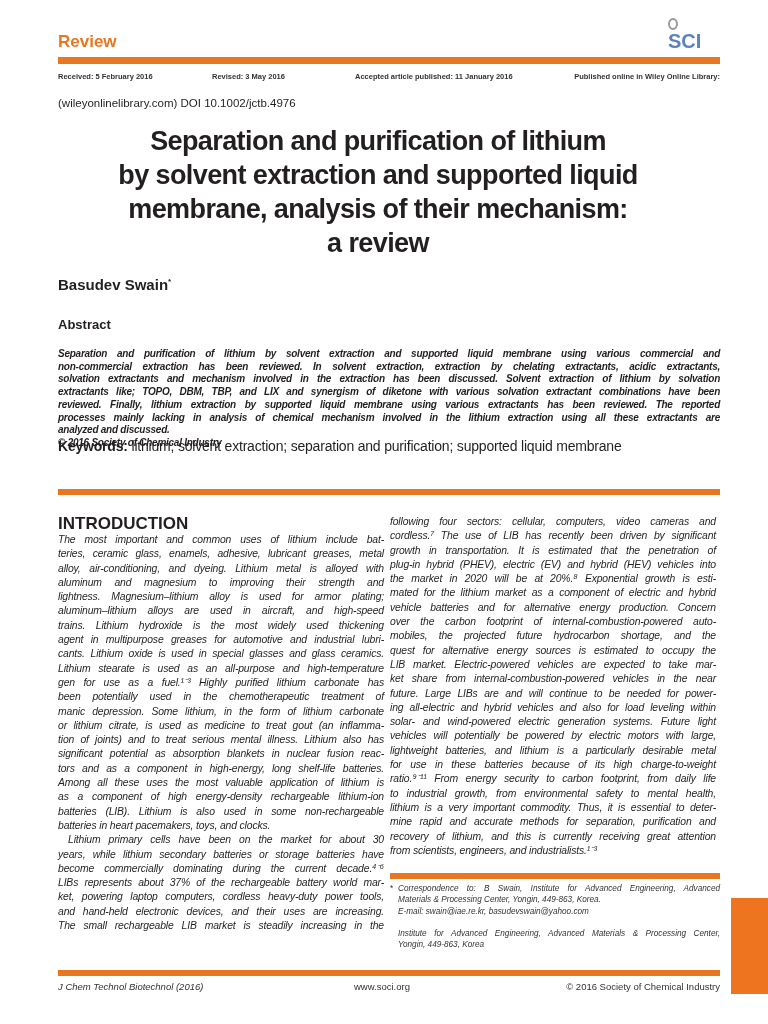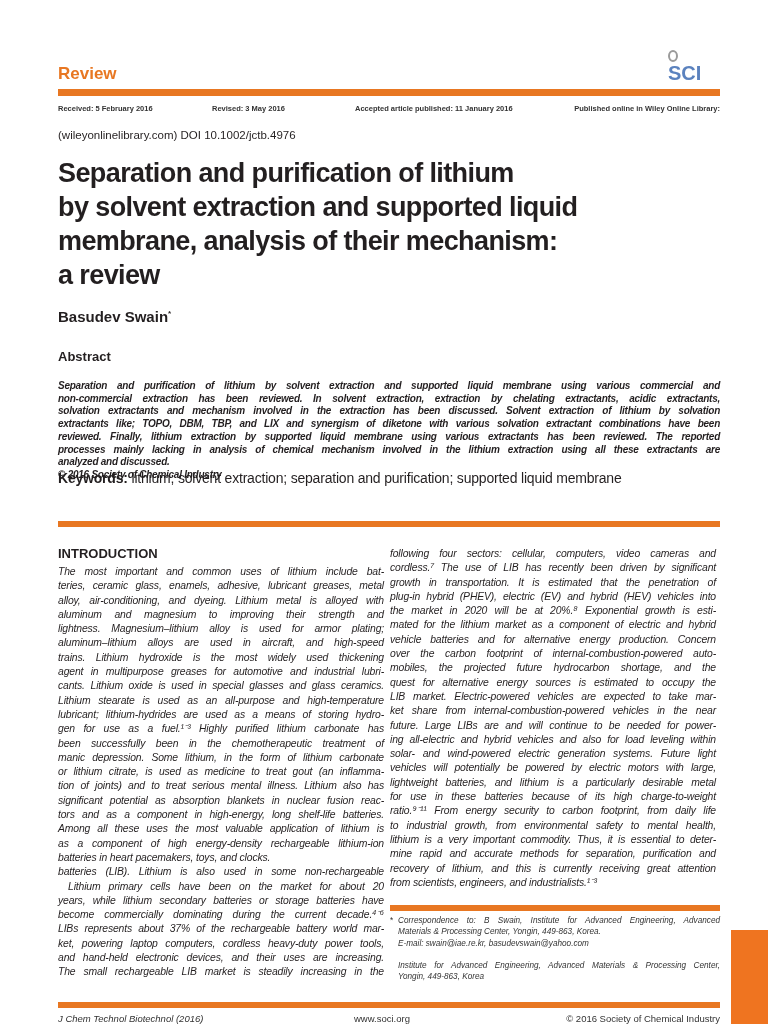--- a/index.html
+++ b/index.html
@@ -1,44 +1,44 @@
 <!DOCTYPE html>
 <html><head>
 <meta charset="utf-8">
 <style>
   html, body { margin:0; padding:0; background:#ffffff; }
   body { width:768px; height:1024px; position:relative; overflow:hidden; font-family:"Liberation Sans", sans-serif; color:#231f20; }
-  .abs { position:absolute;margin-top:32px; }
+  .abs { position:absolute; }
   .review-label { left:58px; top:32px; font-size:17px; font-weight:bold; color:#e87722; }
   .sci-logo { left:656px; top:16px; width:56px; height:40px; }
   .sci-logo .ring { position:absolute; left:12px; top:2px; width:10px; height:12px; border:2.5px solid #9b9b9b; border-radius:50%; box-sizing:border-box; }
   .sci-logo .txt { position:absolute; left:12px; top:14px; font-size:20px; font-weight:bold; color:#5b82be; letter-spacing:0px; }
   .bar { background:#e87722; height:7px; }
   .top-bar { left:58px; top:57px; width:662px; }
   .meta-row { left:58px; top:71px; width:662px; height:12px; font-size:7.5px; color:#333; }
   .meta-row span { position:absolute; top:1px; white-space:nowrap;font-weight:bold; }
   .doi { left:58px; top:97px; font-size:11.5px; color:#231f20; }
-  .title { left:58px; top:124px; width:640px; font-size:27px; line-height:34px; font-weight:bold; color:#231f20; letter-spacing:-0.6px; }
+  .title { left:58px; top:124px; width:640px; font-size:27px; line-height:34px; font-weight:bold; color:#231f20; letter-spacing:-0.6px;text-align:center; }
   .title div { white-space:nowrap; }
   .author { left:58px; top:276px; font-size:15px; font-weight:bold; }
   .author sup { font-size:8px; }
   .abstract-h { left:58px; top:317px; font-size:13px; font-weight:bold; }
   .abstract-body { left:58px; top:348px; width:662px; font-size:10px; line-height:12.7px; font-weight:bold; text-align:justify; letter-spacing:-0.25px;font-style:italic; }
   .abstract-body .line { display:block; text-align:justify; text-align-last:justify; white-space:nowrap; }
   .abstract-body .last { text-align-last:left; }
   .keywords { left:58px; top:438px; font-size:14px; letter-spacing:-0.2px; }
   .keywords b { font-weight:bold; }
   .mid-bar { left:58px; top:489px; width:662px; height:6px; }
   .col { width:326px; font-size:10.4px; line-height:14.3px; color:#231f20; letter-spacing:-0.15px; }
   .col .ln { display:block; white-space:nowrap; text-align:justify; text-align-last:justify;font-style:italic; }
   .col .ln.l { text-align-last:left; }
   .col .ln.ind { padding-left:10px; }
   .col-left { left:58px; top:533px; }
   .col-right { left:390px; top:515px; }
-  .intro-h { left:58px; top:514px; font-size:13px; font-weight:bold; }
+  .intro-h { left:58px; top:514px; font-size:17px; font-weight:bold; }
   sup { font-size:6px; vertical-align:super; line-height:0; }
   .foot-bar { left:390px; top:873px; width:330px; height:6px; }
   .footnote { left:398px; top:883px; width:322px; font-size:8.2px; line-height:11.3px; font-style:italic; color:#333; }
   .footnote .ln { display:block; white-space:nowrap; }
   .footnote .j { text-align:justify; text-align-last:justify; }
   .footnote .star { position:absolute; left:-8px; top:0; font-style:normal; }
   .bottom-bar { left:58px; top:970px; width:662px; height:6px; }
   .footer { left:58px; top:981px; width:662px; font-size:9.5px; color:#333; }
   .footer span { position:absolute; top:0; white-space:nowrap; }
   .side-tab { left:731px; top:898px; width:37px; height:96px; background:#ef7420; }
@@ -87,33 +87,32 @@
   <span class="ln">The most important and common uses of lithium include bat-</span>
   <span class="ln">teries, ceramic glass, enamels, adhesive, lubricant greases, metal</span>
   <span class="ln">alloy, air-conditioning, and dyeing. Lithium metal is alloyed with</span>
   <span class="ln">aluminum and magnesium to improving their strength and</span>
   <span class="ln">lightness. Magnesium–lithium alloy is used for armor plating;</span>
   <span class="ln">aluminum–lithium alloys are used in aircraft, and high-speed</span>
   <span class="ln">trains. Lithium hydroxide is the most widely used thickening</span>
   <span class="ln">agent in multipurpose greases for automotive and industrial lubri-</span>
   <span class="ln">cants. Lithium oxide is used in special glasses and glass ceramics.</span>
   <span class="ln">Lithium stearate is used as an all-purpose and high-temperature</span>
-  <span class="ln">lubricant; lithium-hydrides are used as a means of storing hydro-</span>
   <span class="ln">gen for use as a fuel.¹⁻³ Highly purified lithium carbonate has</span>
-  <span class="ln">been successfully been in the chemotherapeutic treatment of</span>
+  <span class="ln">been potentially used in the chemotherapeutic treatment of</span>
   <span class="ln">manic depression. Some lithium, in the form of lithium carbonate</span>
   <span class="ln">or lithium citrate, is used as medicine to treat gout (an inflamma-</span>
   <span class="ln">tion of joints) and to treat serious mental illness. Lithium also has</span>
   <span class="ln">significant potential as absorption blankets in nuclear fusion reac-</span>
   <span class="ln">tors and as a component in high-energy, long shelf-life batteries.</span>
   <span class="ln">Among all these uses the most valuable application of lithium is</span>
   <span class="ln">as a component of high energy-density rechargeable lithium-ion</span>
+  <span class="ln">batteries (LIB). Lithium is also used in some non-rechargeable</span>
   <span class="ln l">batteries in heart pacemakers, toys, and clocks.</span>
-  <span class="ln">batteries (LIB). Lithium is also used in some non-rechargeable</span>
-  <span class="ln ind">Lithium primary cells have been on the market for about 20</span>
+  <span class="ln ind">Lithium primary cells have been on the market for about 30</span>
   <span class="ln">years, while lithium secondary batteries or storage batteries have</span>
   <span class="ln">become commercially dominating during the current decade.⁴⁻⁶</span>
   <span class="ln">LIBs represents about 37% of the rechargeable battery world mar-</span>
   <span class="ln">ket, powering laptop computers, cordless heavy-duty power tools,</span>
   <span class="ln">and hand-held electronic devices, and their uses are increasing.</span>
   <span class="ln">The small rechargeable LIB market is steadily increasing in the</span>
 </div>
 <div class="abs col col-right">
   <span class="ln">following four sectors: cellular, computers, video cameras and</span>
   <span class="ln">cordless.⁷ The use of LIB has recently been driven by significant</span>

